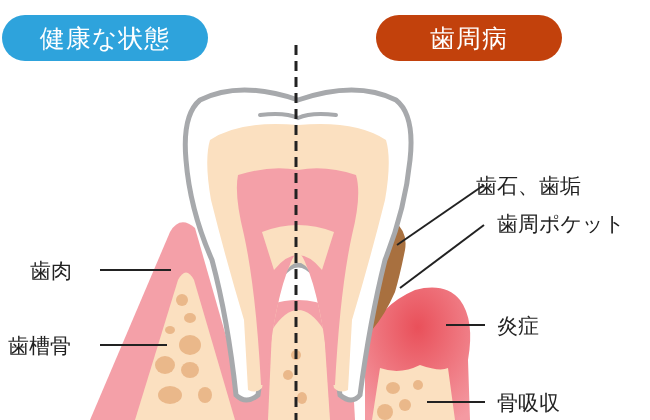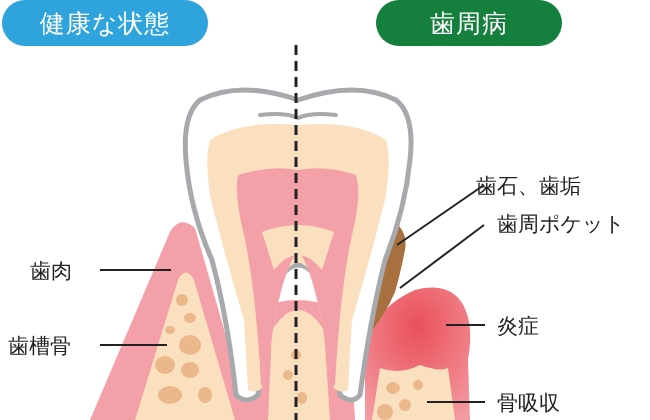--- a/index.html
+++ b/index.html
@@ -1,22 +1,22 @@
 <!DOCTYPE html>
 <html><head>
   <meta charset="utf-8">
   <style>
     html, body { margin: 0; padding: 0; background: #ffffff; }
     body { width: 650px; height: 420px; position: relative; overflow: hidden;
            font-family: "DejaVu Sans", sans-serif; }
-    .pill { position: absolute; top: 0; height: 46px; border-radius: 23px;
+    .pill { position: absolute; top: 15px; height: 46px; border-radius: 23px;
             color: #fff; font-size: 25px; display: flex; align-items: center;
             justify-content: center; letter-spacing: 1px; }
     #pill-healthy { left: 2px; width: 206px; background: #2ea3dc; }
-    #pill-disease { left: 376px; width: 186px; background: #15803d; }
+    #pill-disease { left: 376px; width: 186px; background: #c2410c; }
     .label { position: absolute; font-size: 21px; color: #222; white-space: nowrap; }
     svg { position: absolute; left: 0; top: 0; }
   </style>
 </head>
 <body>
 
 <svg width="650" height="420" viewBox="0 0 650 420">
   <defs>
     <radialGradient id="inflam" cx="0.5" cy="0.3" r="0.8">
       <stop offset="0" stop-color="#e9505a"></stop>

